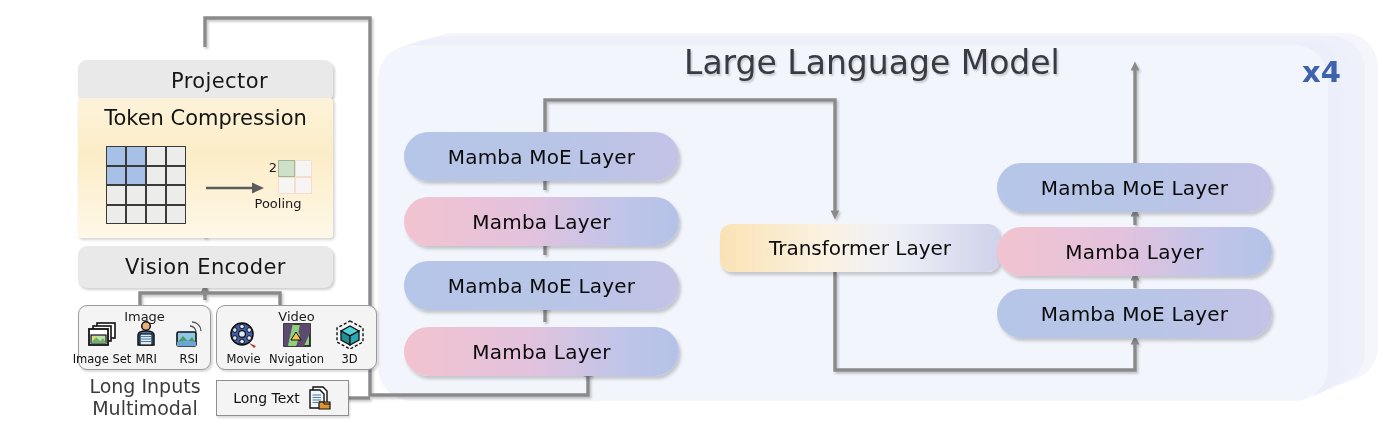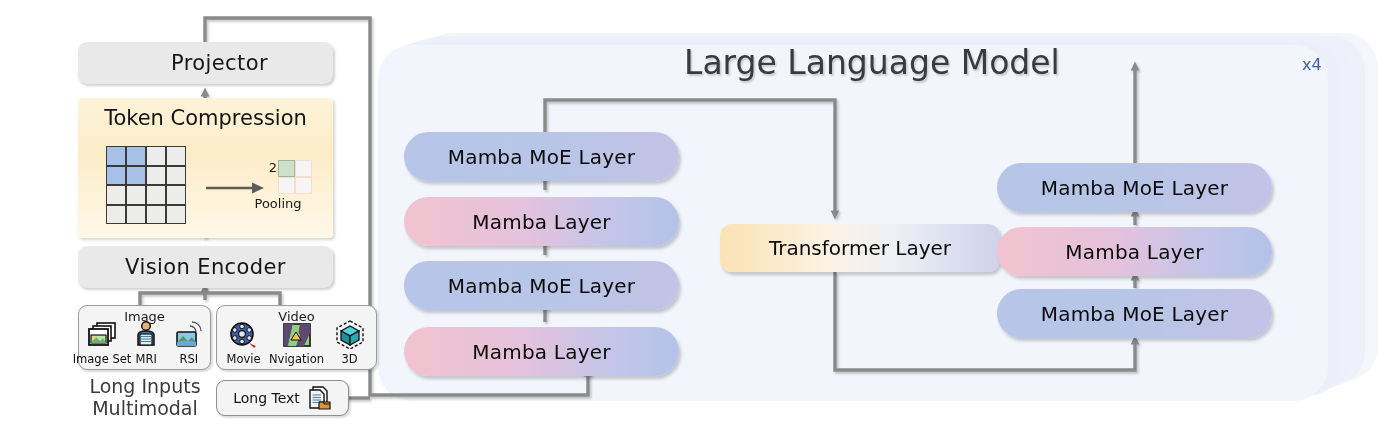--- a/index.html
+++ b/index.html
@@ -80,21 +80,21 @@
     position: absolute; left: 0; right: 0; bottom: 3px;
     display: flex; justify-content: space-around; align-items: flex-end;
   }
   .iconcell { display: flex; flex-direction: column; align-items: center; width: 46px; }
   .iconcell .cap { font-size: 11.5px; color: #111; margin-top: 1px; white-space: nowrap; }
   .glyph { width: 34px; height: 32px; display:block; }
 
   .longtext {
     background: #f4f4f4;
     border: 1.4px solid #8e8e8e;
-    border-radius: 9px;
+    border-radius: 0;
     display: flex; align-items: center; justify-content: center; gap: 6px;
     box-shadow: 1.2px 1.6px 2px rgba(0,0,0,0.14);
   }
   .longtext .lbl { font-size: 14px; color: #111; }
 
   .multilbl {
     position: absolute;
     text-align: center;
     font-size: 19px;
     color: #3b3b3b;
@@ -112,22 +112,22 @@
   }
   .llm-title {
     position: absolute;
     font-size: 33px;
     color: #3a3a42;
     white-space: nowrap;
     text-shadow: 1.5px 2px 2px rgba(0,0,0,0.18);
   }
   .x4 {
     position: absolute;
-    font-size: 16px;
-    font-weight: normal;
+    font-size: 29px;
+    font-weight: bold;
     color: #3e63ad;
   }
 
   
   .pill {
     border-radius: 999px;
     display: flex; align-items: center; justify-content: center;
     color: #0b0b0b;
     box-shadow: 2px 3px 3.5px rgba(0,0,0,0.20);
   }
@@ -190,21 +190,21 @@
 
       <path d="M835,272 L835,370 L1135,370 L1135,340" marker-end="url(#ah)"></path>
 
       <path d="M1135,288 L1135,276" marker-end="url(#ah)"></path>
       <path d="M1135,225 L1135,212" marker-end="url(#ah)"></path>
 
       <path d="M1135,163 L1135,66" marker-end="url(#ah)"></path>
     </g>
   </svg>
 
-  <div class="abs greybox" style="left:78px; top:42px; width:255px; height:42px;padding-left:28px;">
+  <div class="abs greybox" style="left:78px; top:60px; width:255px; height:42px;padding-left:28px;">
     <span class="lbl">Projector</span>
   </div>
 
   <div class="abs tokenpanel" style="left:78px; top:98px; width:255px; height:140px;">
     <div class="token-title">Token Compression</div>
 
     <div class="grid4" style="left:28px; top:48px; width:80px; height:78px;
                 grid-template-columns:repeat(4,1fr); grid-template-rows:repeat(4,1fr);">
       <div class="gcell blue"></div>
       <div class="gcell blue"></div>

